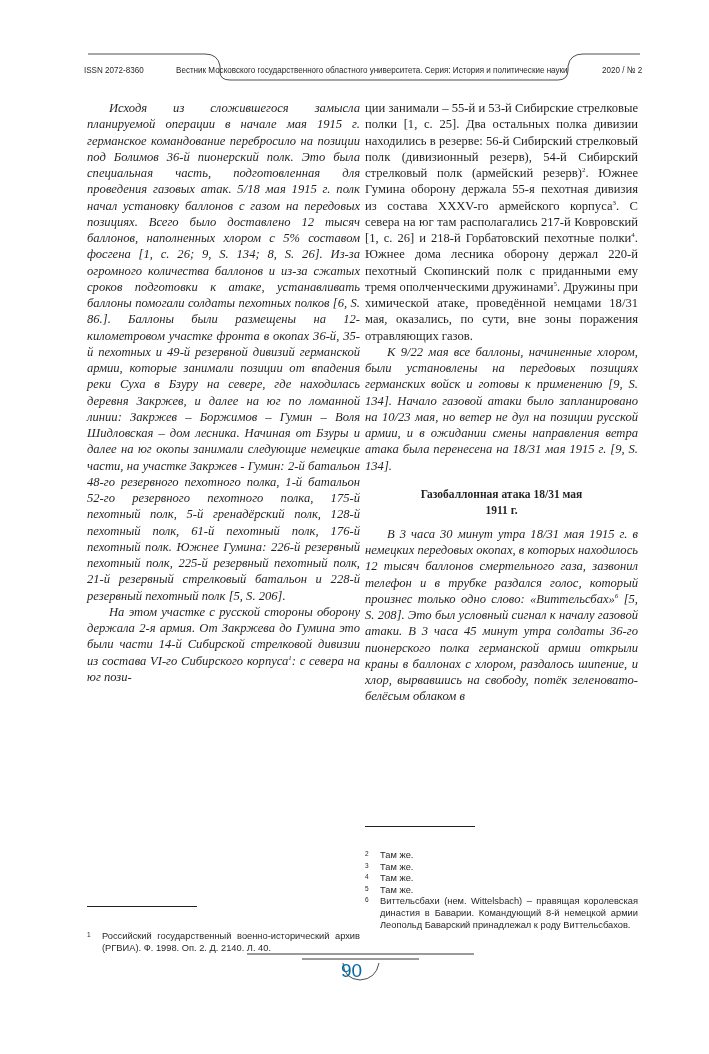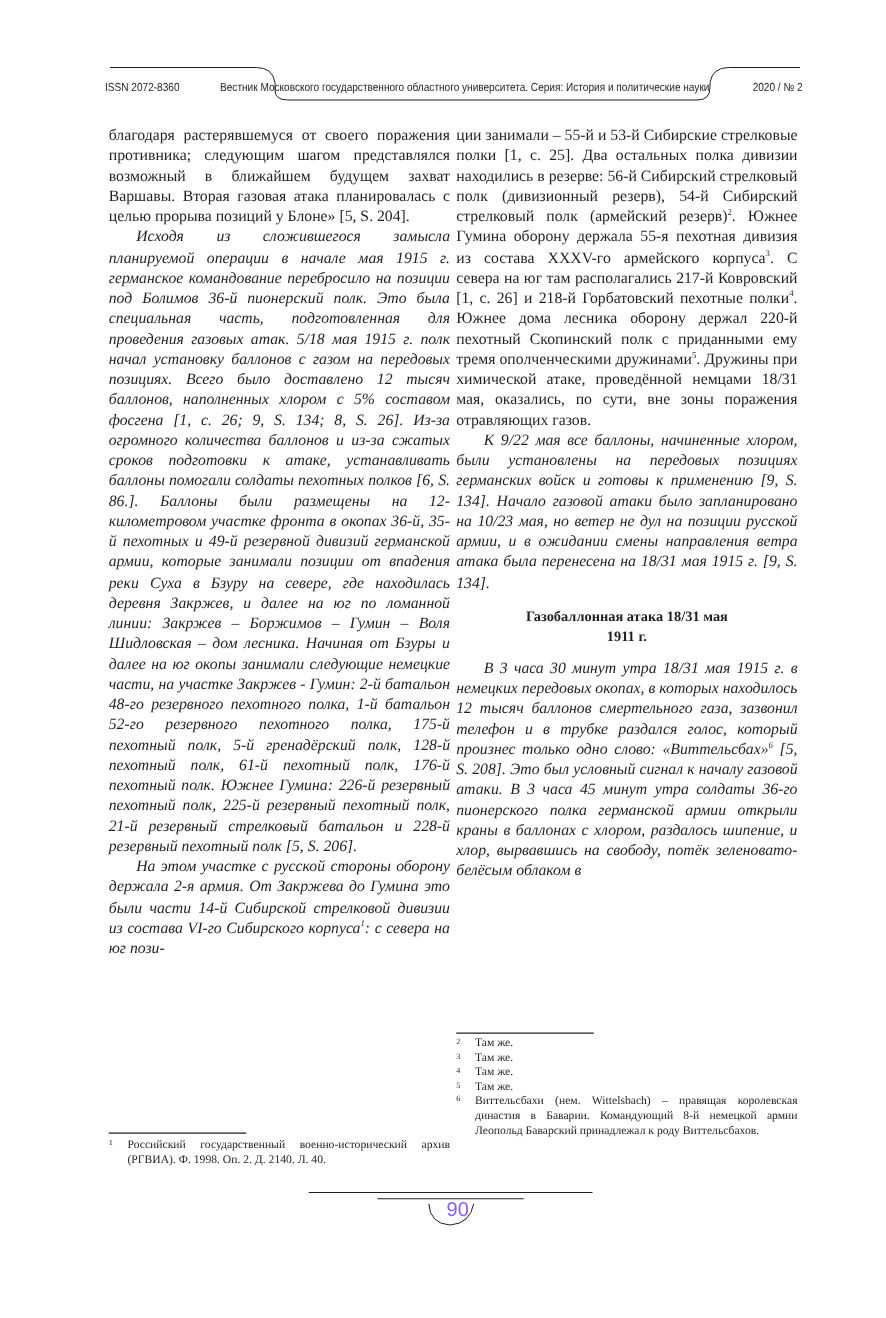--- a/index.html
+++ b/index.html
@@ -23,45 +23,45 @@
   .left { left: 87px; }
   .right { left: 365px; }
   .heading {
     font-family: Liberation Serif, serif; font-weight: bold; font-size: 11.5px;
     line-height: 16px; text-align: center; margin: 12px 0 8px 0;
   }
   sup { font-size: 7px; line-height: 0; vertical-align: 5px; }
   .fn-rule { position: absolute; height: 1px; width: 110px; background: #231f20; }
   .footnotes {
     position: absolute; width: 273px;
-    font-family: Liberation Serif, serif; font-size: 9.3px; line-height: 11.6px;
+    font-family: Liberation Sans, sans-serif; font-size: 9.3px; line-height: 11.6px;
     text-align: justify;
+    margin-top: 20px;
   }
   .fn { position: relative; padding-left: 15px; }
   .fn .num { position: absolute; left: 0; top: -2px; font-size: 6.5px; }
   .page-num {
-    position: absolute; left: 341px; top: 960px; width: 34px; text-align: right;
-    font-family: "Liberation Sans", sans-serif; font-size: 16px; color: #8b5cf6;
+    position: absolute; left: 341px; top: 960px; width: 34px; text-align: left;
+    font-family: "Liberation Sans", sans-serif; font-size: 19px; color: #0369a1;
   }
 </style>
 </head>
 <body>
 
 <div class="header">
   <span class="issn">ISSN 2072-8360</span>
   <span class="journal">Вестник Московского государственного областного университета. Серия: История и политические науки</span>
   <span class="issue">2020 / № 2</span>
 </div>
 <svg class="hdr-curve" style="left:80px;top:52px;" width="570" height="36" viewBox="0 0 570 36">
   <path d="M8 2 L125 2 Q138 2 140 14 L140 20 Q140 28 150 28 L478 28" fill="none" stroke="#231f20" stroke-width="0.8"></path>
   <path d="M478 28 Q488 28 488 18 L488 14 Q490 2 503 2 L560 2" fill="none" stroke="#231f20" stroke-width="0.8"></path>
 </svg>
 
 <div class="col left">
-  <p>благодаря растерявшемуся от своего поражения противника; следующим шагом представлялся возможный в ближайшем будущем захват Варшавы. Вторая газовая атака планировалась с целью прорыва позиций у Блоне» [5, S. 204].</p>
   <p class="indent">Исходя из сложившегося замысла планируемой операции в начале мая 1915 г. германское командование перебросило на позиции под Болимов 36-й пионерский полк. Это была специальная часть, подготовленная для проведения газовых атак. 5/18 мая 1915 г. полк начал установку баллонов с газом на передовых позициях. Всего было доставлено 12 тысяч баллонов, наполненных хлором с 5% составом фосгена [1, с. 26; 9, S. 134; 8, S. 26]. Из-за огромного количества баллонов и из-за сжатых сроков подготовки к атаке, устанавливать баллоны помогали солдаты пехотных полков [6, S. 86.]. Баллоны были размещены на 12-километровом участке фронта в окопах 36-й, 35-й пехотных и 49-й резервной дивизий германской армии, которые занимали позиции от впадения реки Суха в Бзуру на севере, где находилась деревня Закржев, и далее на юг по ломанной линии: Закржев – Боржимов – Гумин – Воля Шидловская – дом лесника. Начиная от Бзуры и далее на юг окопы занимали следующие немецкие части, на участке Закржев - Гумин: 2-й батальон 48-го резервного пехотного полка, 1-й батальон 52-го резервного пехотного полка, 175-й пехотный полк, 5-й гренадёрский полк, 128-й пехотный полк, 61-й пехотный полк, 176-й пехотный полк. Южнее Гумина: 226-й резервный пехотный полк, 225-й резервный пехотный полк, 21-й резервный стрелковый батальон и 228-й резервный пехотный полк [5, S. 206].</p>
   <p class="indent"><span>На этом участке с русской стороны оборону держала 2-я армия. От Закржева до Гумина это были части 14-й Сибирской стрелковой дивизии из состава VI-го Сибирского корпуса</span><sup>1</sup><span>: с севера на юг пози-</span></p>
 </div>
 
 <div class="fn-rule" style="left:87px;top:906px;"></div>
 <div class="footnotes" style="left:87px;top:911px;">
   <div class="fn">
     <span class="num">1</span>
     <span>Российский государственный военно-исторический архив (РГВИА). Ф. 1998. Оп. 2. Д. 2140. Л. 40.</span>
   </div>

